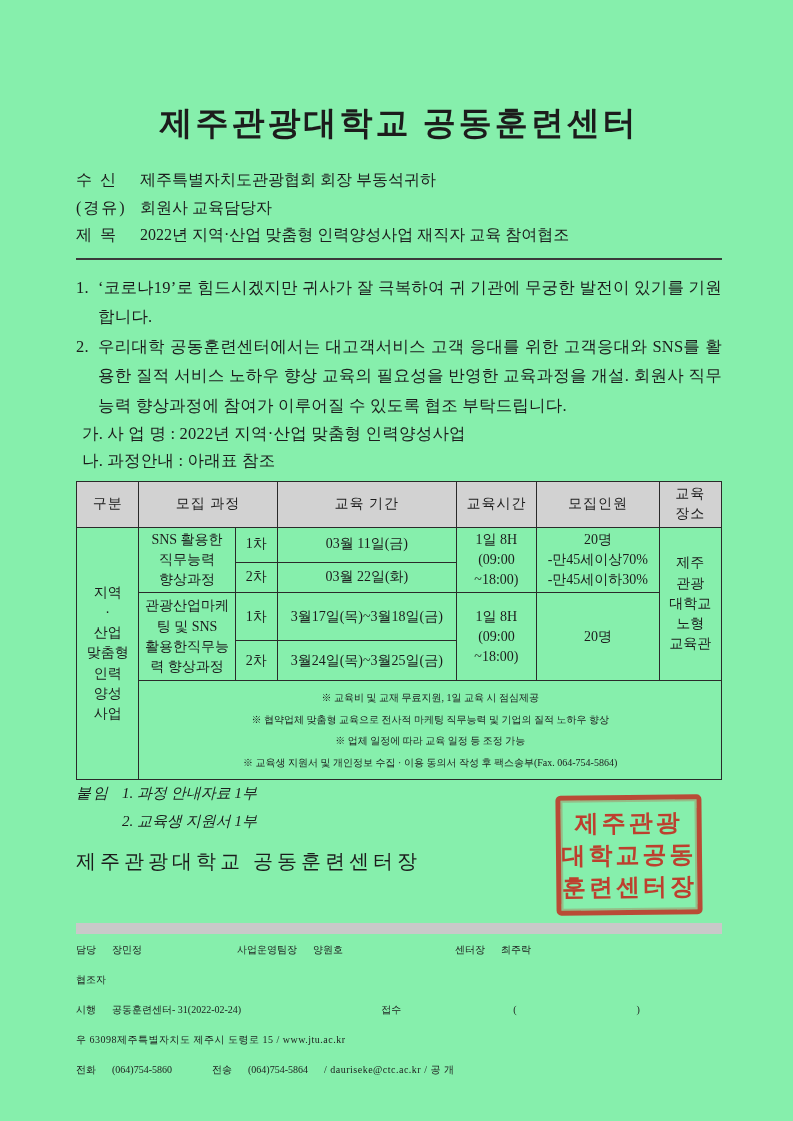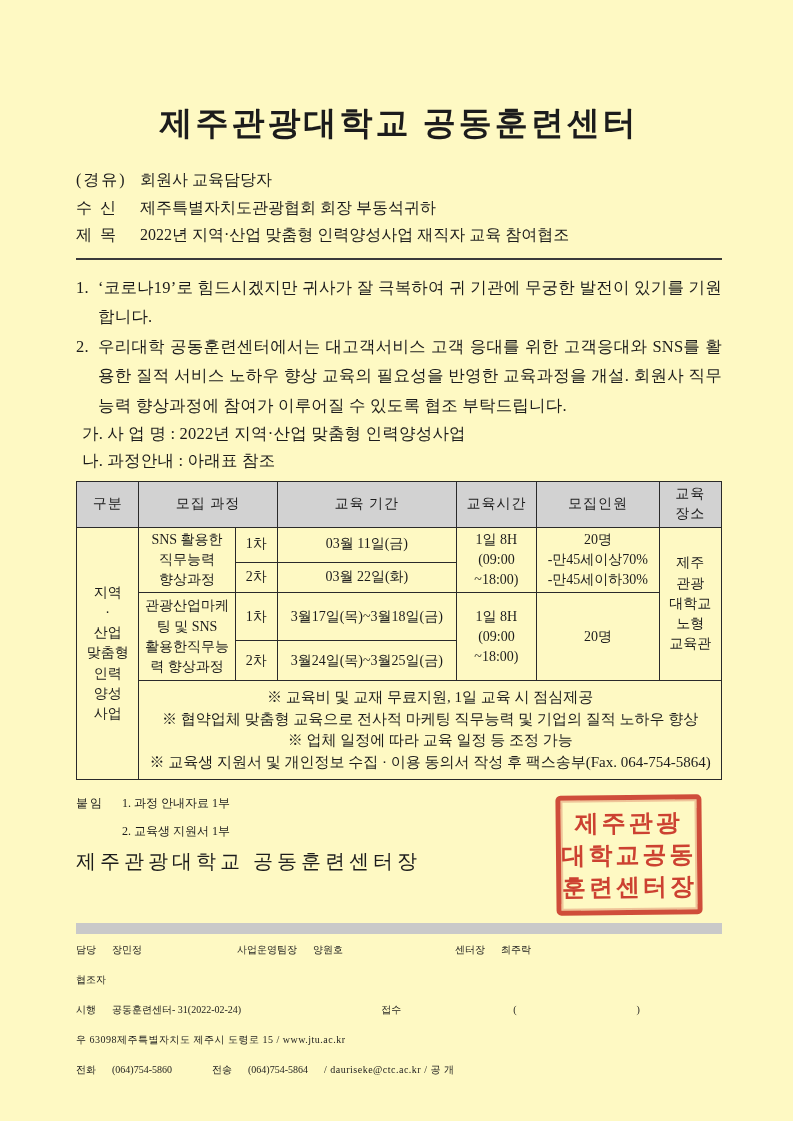--- a/index.html
+++ b/index.html
@@ -1,36 +1,36 @@
 <!DOCTYPE html>
 <html><head>
 <meta charset="utf-8">
 <style>
   html,body{margin:0;padding:0;background:#fff;}
-  .page{position:relative;width:793px;height:1121px;background:#fef9c3;overflow:hidden;
+  .page{position:relative;width:793px;height:1121px;background:#86efac;overflow:hidden;
         font-family:"Liberation Serif","DejaVu Serif",serif;color:#1c1c1c;}
   .content{position:absolute;left:76px;top:0;width:646px;}
   .doc-title{margin-top:100px;font-size:33px;font-weight:bold;text-align:center;letter-spacing:3px;line-height:46px;}
   .meta{margin-top:20px;font-size:16px;line-height:27.5px;}
   .meta-row{display:flex;}
   .meta-label{width:64px;flex:0 0 64px;letter-spacing:2px;}
   .rule{margin-top:9px;border-top:2px solid #3a3a3a;height:0;}
   .body-block{margin-top:13px;font-size:16.5px;line-height:29.5px;letter-spacing:0.2px;}
   .num-item{display:flex;}
   .num{width:22px;flex:0 0 22px;}
   .num-text{flex:1;text-align:justify;}
   .sub-item{margin-left:6px;line-height:27px;}
   table.course{border-collapse:collapse;margin-top:7px;width:646px;font-size:14px;
                table-layout:fixed;}
   table.course th,table.course td{border:1.6px solid #2a2a2a;text-align:center;vertical-align:middle;
                padding:2px 3px;line-height:1.45;}
   table.course th{background:#d2d2d2;font-weight:normal;letter-spacing:1px;}
   .pre{white-space:pre-line;}
-  .notes-cell{text-align:center;padding:6px 8px !important;line-height:21.5px !important;font-size:15px;}
-  .attach{margin-top:10px;font-size:12px;line-height:27.5px;display:flex;}
+  .notes-cell{text-align:center;padding:6px 8px !important;line-height:21.5px !important;font-size:10px;}
+  .attach{font-size:15px;line-height:27.5px;display:flex;font-style:italic;}
   .attach-label{width:46px;flex:0 0 46px;letter-spacing:2px;}
   .sig{position:absolute;left:76px;top:848px;width:646px;text-align:left;
        font-size:20px;font-weight:normal;letter-spacing:4px;}
   .stamp{position:absolute;left:556px;top:795px;width:136px;height:110px;
          border:5px solid rgba(197,39,28,0.82);border-radius:5px;
          display:flex;flex-direction:column;justify-content:center;
          color:rgba(197,39,28,0.88);font-weight:bold;font-size:24px;line-height:32px;
          text-align:center;letter-spacing:3px;transform:rotate(-0.6deg);
          box-shadow:inset 0 0 0 2px rgba(197,39,28,0.25);}
   .footer{position:absolute;left:76px;top:923px;width:660px;font-size:10px;}
@@ -44,26 +44,26 @@
 </head>
 <body>
 
 <div class="page">
   <div class="content">
 
     <div class="doc-title">제주관광대학교 공동훈련센터</div>
 
     <div class="meta">
       <div class="meta-row">
+        <span class="meta-label">수 신</span>
+        <span>제주특별자치도관광협회 회장 부동석귀하</span>
+      </div>
+      <div class="meta-row">
         <span class="meta-label">(경유)</span>
         <span>회원사 교육담당자</span>
-      </div>
-      <div class="meta-row">
-        <span class="meta-label">수 신</span>
-        <span>제주특별자치도관광협회 회장 부동석귀하</span>
       </div>
       <div class="meta-row">
         <span class="meta-label">제 목</span>
         <span>2022년 지역·산업 맞춤형 인력양성사업 재직자 교육 참여협조</span>
       </div>
     </div>
 
     <div class="rule"></div>
 
     <div class="body-block">

